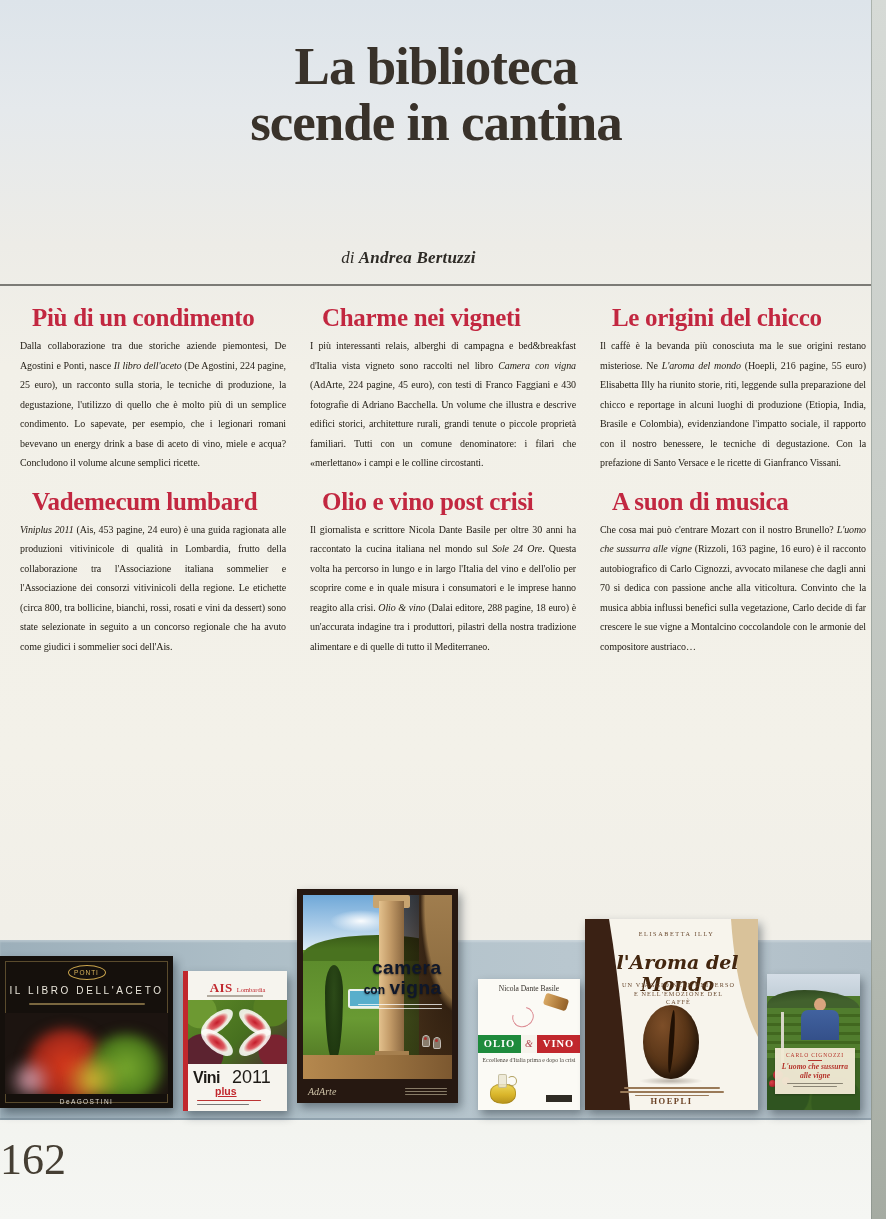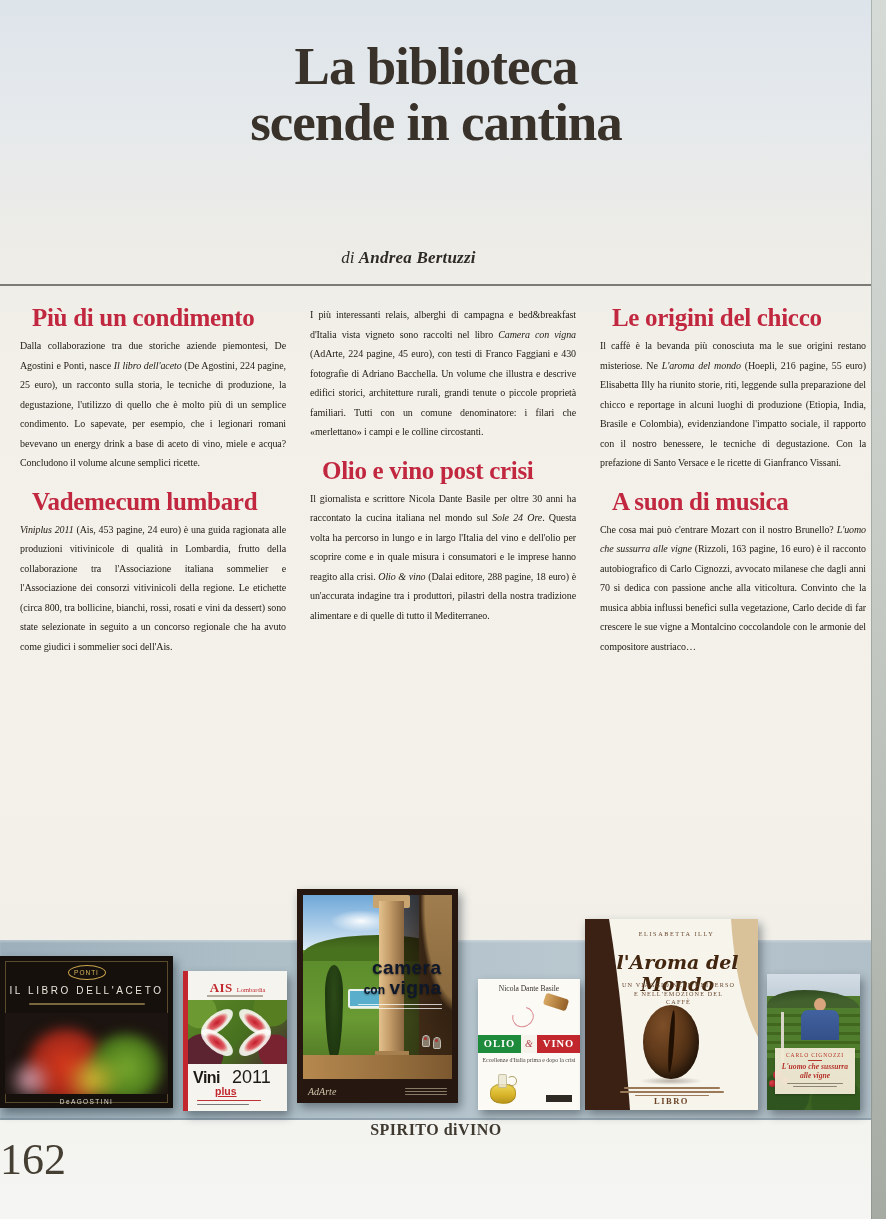--- a/index.html
+++ b/index.html
@@ -210,20 +210,21 @@
         <h2>Più di un condimento</h2>
         <p>Dalla collaborazione tra due storiche aziende piemontesi, De Agostini e Ponti, nasce <i>Il libro dell'aceto</i> (De Agostini, 224 pagine, 25 euro), un racconto sulla storia, le tecniche di produzione, la degustazione, l'utilizzo di quello che è molto più di un semplice condimento. Lo sapevate, per esempio, che i legionari romani bevevano un energy drink a base di aceto di vino, miele e acqua? Concludono il volume alcune semplici ricette.</p>
       </div>
       <div class="section">
         <h2>Vademecum lumbard</h2>
         <p><i>Viniplus 2011</i> (Ais, 453 pagine, 24 euro) è una guida ragionata alle produzioni vitivinicole di qualità in Lombardia, frutto della collaborazione tra l'Associazione italiana sommelier e l'Associazione dei consorzi vitivinicoli della regione. Le etichette (circa 800, tra bollicine, bianchi, rossi, rosati e vini da dessert) sono state selezionate in seguito a un concorso regionale che ha avuto come giudici i sommelier soci dell'Ais.</p>
       </div>
     </div>
     <div class="col">
       <div class="section">
+        <h2>Charme nei vigneti</h2>
         <p>I più interessanti relais, alberghi di campagna e bed&amp;breakfast d'Italia vista vigneto sono raccolti nel libro <i>Camera con vigna</i> (AdArte, 224 pagine, 45 euro), con testi di Franco Faggiani e 430 fotografie di Adriano Bacchella. Un volume che illustra e descrive edifici storici, architetture rurali, grandi tenute o piccole proprietà familiari. Tutti con un comune denominatore: i filari che «merlettano» i campi e le colline circostanti.</p>
       </div>
       <div class="section">
         <h2>Olio e vino post crisi</h2>
         <p>Il giornalista e scrittore Nicola Dante Basile per oltre 30 anni ha raccontato la cucina italiana nel mondo sul <i>Sole 24 Ore</i>. Questa volta ha percorso in lungo e in largo l'Italia del vino e dell'olio per scoprire come e in quale misura i consumatori e le imprese hanno reagito alla crisi. <i>Olio &amp; vino</i> (Dalai editore, 288 pagine, 18 euro) è un'accurata indagine tra i produttori, pilastri della nostra tradizione alimentare e di quelle di tutto il Mediterraneo.</p>
       </div>
     </div>
     <div class="col">
       <div class="section">
         <h2>Le origini del chicco</h2>
@@ -339,21 +340,21 @@
     <div class="aroma-subtitle">Un viaggio nell'universo e nell'emozione del caffè</div>
     <div class="aroma-bean">
       <span class="aroma-crack"></span>
     </div>
     <div class="aroma-bean-shadow"></div>
     <div class="aroma-bars">
       <span class="bar" style="width:96px;"></span>
       <span class="bar" style="width:104px;"></span>
       <span class="bar" style="width:74px;"></span>
     </div>
-    <div class="aroma-publisher">LIBRO</div>
+    <div class="aroma-publisher">HOEPLI</div>
   </div>
 
   <div class="book book-uomo">
     <div class="uomo-sky"></div>
     <div class="uomo-hill"></div>
     <div class="uomo-vines"></div>
     <div class="uomo-fg"></div>
     <div class="uomo-post"></div>
     <div class="uomo-head"></div>
     <div class="uomo-torso"></div>
@@ -362,17 +363,16 @@
     <span class="uomo-rose" style="left:2px;top:106px;width:7px;height:7px;"></span>
     <div class="uomo-label">
       <div class="author">Carlo Cignozzi</div>
       <div class="div"></div>
       <div class="title">L'uomo che sussurra alle vigne</div>
       <span class="bar" style="width:56px;"></span>
       <span class="bar" style="width:44px;"></span>
     </div>
   </div>
 
-  <div class="footer-mag">SPIRITO diVINO</div>
   <div class="footer-page">162</div>
 
   <div class="scan-edge"></div>
 </div>
 
 </body></html>

